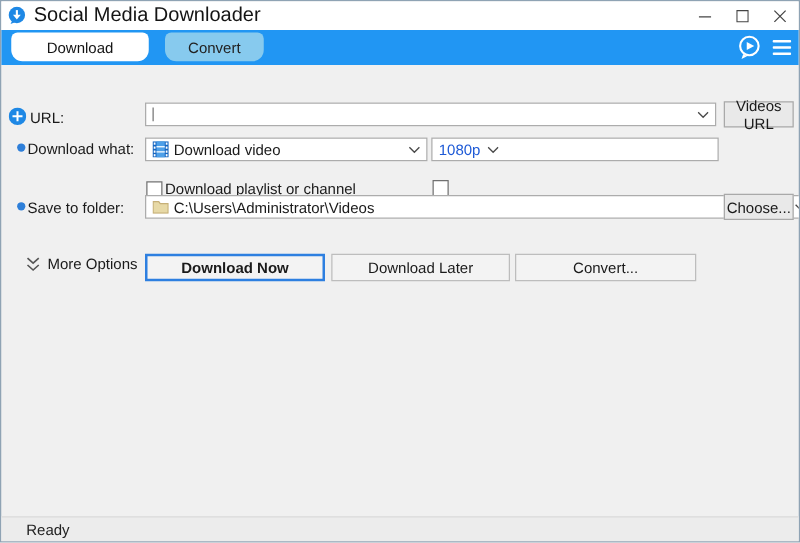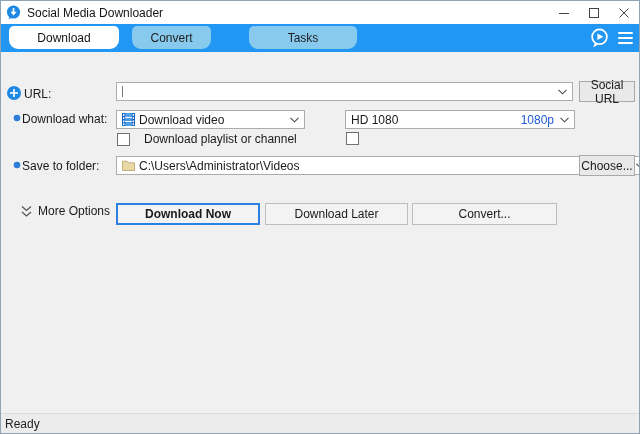--- a/index.html
+++ b/index.html
@@ -4,21 +4,21 @@
 <style>
   html,body{margin:0;padding:0;background:#cfd6dd;}
   .window{
     position:relative;width:640px;height:434px;box-sizing:border-box;
     background:#f0f0f0;border:1px solid #8fa3b4;overflow:hidden;
     font-family:"Liberation Sans",sans-serif;font-size:12px;color:#1a1a1a;
   }
   
   .titlebar{position:absolute;top:0;left:0;right:0;height:23px;background:#ffffff;display:flex;align-items:center;padding-left:5px;box-sizing:border-box;}
   .app-icon{width:15px;height:15px;margin-right:6px;flex:0 0 auto;}
-  .title-text{font-size:12px;color:#141414;}
+  .title-text{font-size:16px;color:#141414;}
   .win-controls{position:absolute;top:0;right:0;height:23px;display:flex;}
   .win-btn{width:30px;height:23px;display:flex;align-items:center;justify-content:center;cursor:default;}
   
   .tabstrip{position:absolute;top:23px;left:0;right:0;height:28px;background:var(--accent-blue,#2196F3);}
   .tab{position:absolute;top:2px;height:23px;border-radius:5px 5px 9px 9px;display:flex;align-items:center;justify-content:center;cursor:default;}
   .tab-active{background:#ffffff;font-weight:normal;color:#141414;}
   .tab-inactive{background:var(--tab-inactive,#87CAEE);color:#222;}
   .tab-download{left:8px;width:110px;}
   .tab-convert{left:131px;width:79px;}
   .tab-tasks{left:248px;width:108px;}
@@ -34,26 +34,26 @@
   .combo .grow{flex:1 1 auto;min-width:0;}
   .combo-chevron{flex:0 0 auto;display:flex;align-items:center;}
   .url-input{flex:1 1 auto;border:none;outline:none;background:transparent;font:inherit;padding:0;height:15px;}
   .quality-tag{color:var(--link-blue,#1E5AD6);margin-right:2px;}
   .btn{
     position:absolute;box-sizing:border-box;display:flex;align-items:center;justify-content:center;
     background:#f3f3f3;border:1px solid #bdbdbd;font:inherit;color:#1a1a1a;cursor:default;
   }
   .btn-side{background:#e9e9e9;border:1px solid #a9a9a9;height:21px;}
   .btn-primary{border:2px solid var(--primary-border,#2D7FE0);font-weight:bold;}
-  .checkbox{position:absolute;display:flex;align-items:center;gap:14px;cursor:default;}
+  .checkbox{position:absolute;display:flex;align-items:center;gap:2px;cursor:default;margin-top:12px;}
   .cb-box{width:13px;height:13px;background:#ffffff;border:1px solid #707070;box-sizing:border-box;flex:0 0 auto;}
   .more-options{position:absolute;left:19px;top:203px;display:flex;align-items:center;gap:5px;cursor:default;}
   .caret{display:inline-block;width:1px;height:11px;background:#777;margin-right:2px;flex:0 0 auto;}
   
-  .statusbar{position:absolute;left:0;right:0;bottom:0;height:20px;background:#ececec;border-top:1px solid #dadada;display:flex;align-items:center;padding-left:4px;box-sizing:border-box;color:#222;}
+  .statusbar{position:absolute;left:0;right:0;bottom:0;height:20px;background:#ececec;border-top:1px solid #dadada;display:flex;align-items:center;padding-left:20px;box-sizing:border-box;color:#222;}
 </style>
 </head>
 <body>
 
 <div class="window">
 
   <div class="titlebar">
     <svg class="app-icon" viewBox="0 0 16 16">
       <path d="M4.2 11.8 L2.6 15.2 L6.4 13.6 Z" fill="#1E88E5"></path>
       <circle cx="8" cy="7.5" r="7" fill="#1E88E5"></circle>
@@ -81,23 +81,20 @@
     </div>
   </div>
 
   <div class="tabstrip">
     <div class="tab tab-active tab-download">
       <span>Download</span>
     </div>
     <div class="tab tab-inactive tab-convert">
       <span>Convert</span>
     </div>
-    <div class="tab tab-inactive tab-tasks">
-      <span>Tasks</span>
-    </div>
     <svg class="strip-msg" viewBox="0 0 21 22">
       <circle cx="10.5" cy="9.8" r="7.4" fill="none" stroke="#ffffff" stroke-width="1.7"></circle>
       <path d="M5.6 16.2 L4.2 20.2 L8.6 18.0 Z" fill="#ffffff"></path>
       <path d="M8.4 6.6 L14.4 9.8 L8.4 13.0 Z" fill="#ffffff"></path>
     </svg>
     <svg class="strip-menu" viewBox="0 0 15 12">
       <rect x="0" y="0" width="15" height="2" rx="1" fill="#ffffff"></rect>
       <rect x="0" y="5" width="15" height="2" rx="1" fill="#ffffff"></rect>
       <rect x="0" y="10" width="15" height="2" rx="1" fill="#ffffff"></rect>
     </svg>
@@ -111,27 +108,27 @@
   <div class="lbl" style="left:23px;top:86px">URL:</div>
   <div class="combo" style="left:115px;top:81px;width:457px">
     <span class="caret"></span>
     <input class="url-input" type="text" value="" style="">
     <span class="combo-chevron">
       <svg width="9" height="6" viewBox="0 0 9 6">
           <path d="M0.5 0.8 L4.5 4.8 L8.5 0.8" fill="none" stroke="#4a4a4a" stroke-width="1.1"></path>
         </svg>
     </span>
   </div>
-  <button class="btn btn-side" style="left:578px;top:80px;width:56px">Social URL</button>
+  <button class="btn btn-side" style="left:578px;top:80px;width:56px">Videos URL</button>
 
   <svg class="bullet" style="left:12px;top:113px" viewBox="0 0 8 8">
       <circle cx="4" cy="4" r="3.3" fill="#2E7FD9"></circle>
     </svg>
   <div class="lbl" style="left:21px;top:111px">Download what:</div>
-  <div class="combo" style="left:115px;top:109px;width:189px">
+  <div class="combo" style="left:115px;top:109px;width:226px">
     <svg width="13" height="13" viewBox="0 0 13 13">
       <rect width="13" height="13" fill="#1565C0"></rect>
       <rect x="3.2" y="0" width="6.6" height="13" fill="#4D9FE8"></rect>
       <rect x="3.2" y="3.9" width="6.6" height="1" fill="#fff"></rect>
       <rect x="3.2" y="8" width="6.6" height="1" fill="#fff"></rect>
       <rect x="1" y="1" width="1.4" height="1.8" fill="#fff"></rect>
         <rect x="1" y="4.2" width="1.4" height="1.8" fill="#fff"></rect>
         <rect x="1" y="7.4" width="1.4" height="1.8" fill="#fff"></rect>
         <rect x="1" y="10.3" width="1.4" height="1.8" fill="#fff"></rect>
       <rect x="10.6" y="1" width="1.4" height="1.8" fill="#fff"></rect>
@@ -140,21 +137,20 @@
         <rect x="10.6" y="10.3" width="1.4" height="1.8" fill="#fff"></rect>
     </svg>
     <span class="grow">Download video</span>
     <span class="combo-chevron">
       <svg width="9" height="6" viewBox="0 0 9 6">
           <path d="M0.5 0.8 L4.5 4.8 L8.5 0.8" fill="none" stroke="#4a4a4a" stroke-width="1.1"></path>
         </svg>
     </span>
   </div>
   <div class="combo" style="left:344px;top:109px;width:230px">
-    <span class="grow">HD 1080</span>
     <span class="quality-tag">1080p</span>
     <span class="combo-chevron">
       <svg width="9" height="6" viewBox="0 0 9 6">
           <path d="M0.5 0.8 L4.5 4.8 L8.5 0.8" fill="none" stroke="#4a4a4a" stroke-width="1.1"></path>
         </svg>
     </span>
   </div>
 
   <div class="checkbox" style="left:116px;top:131px">
     <span class="cb-box"></span>

